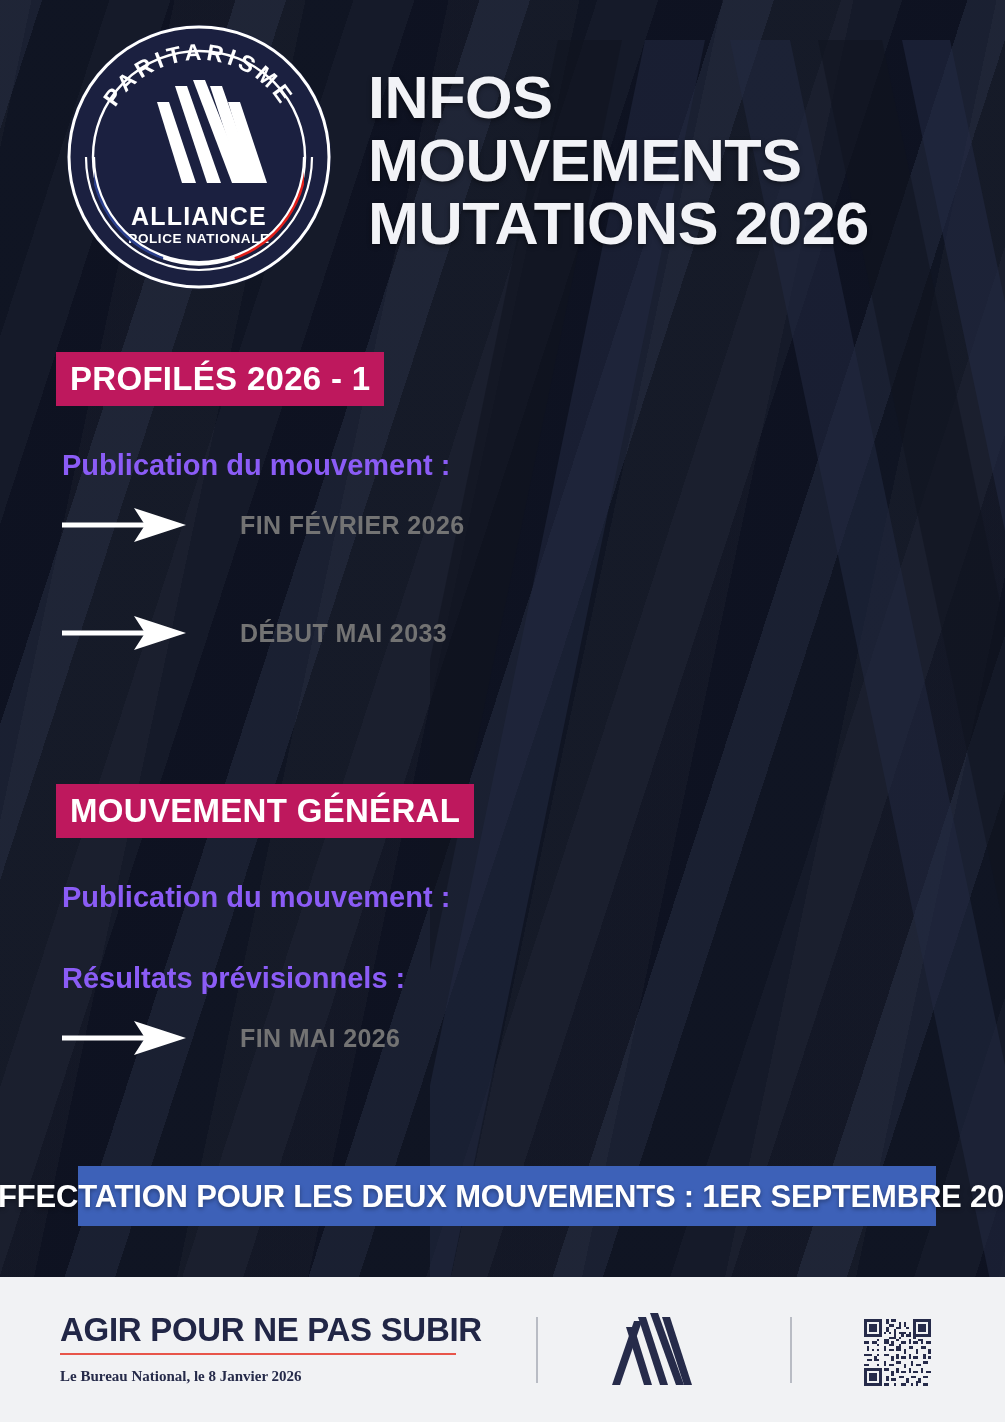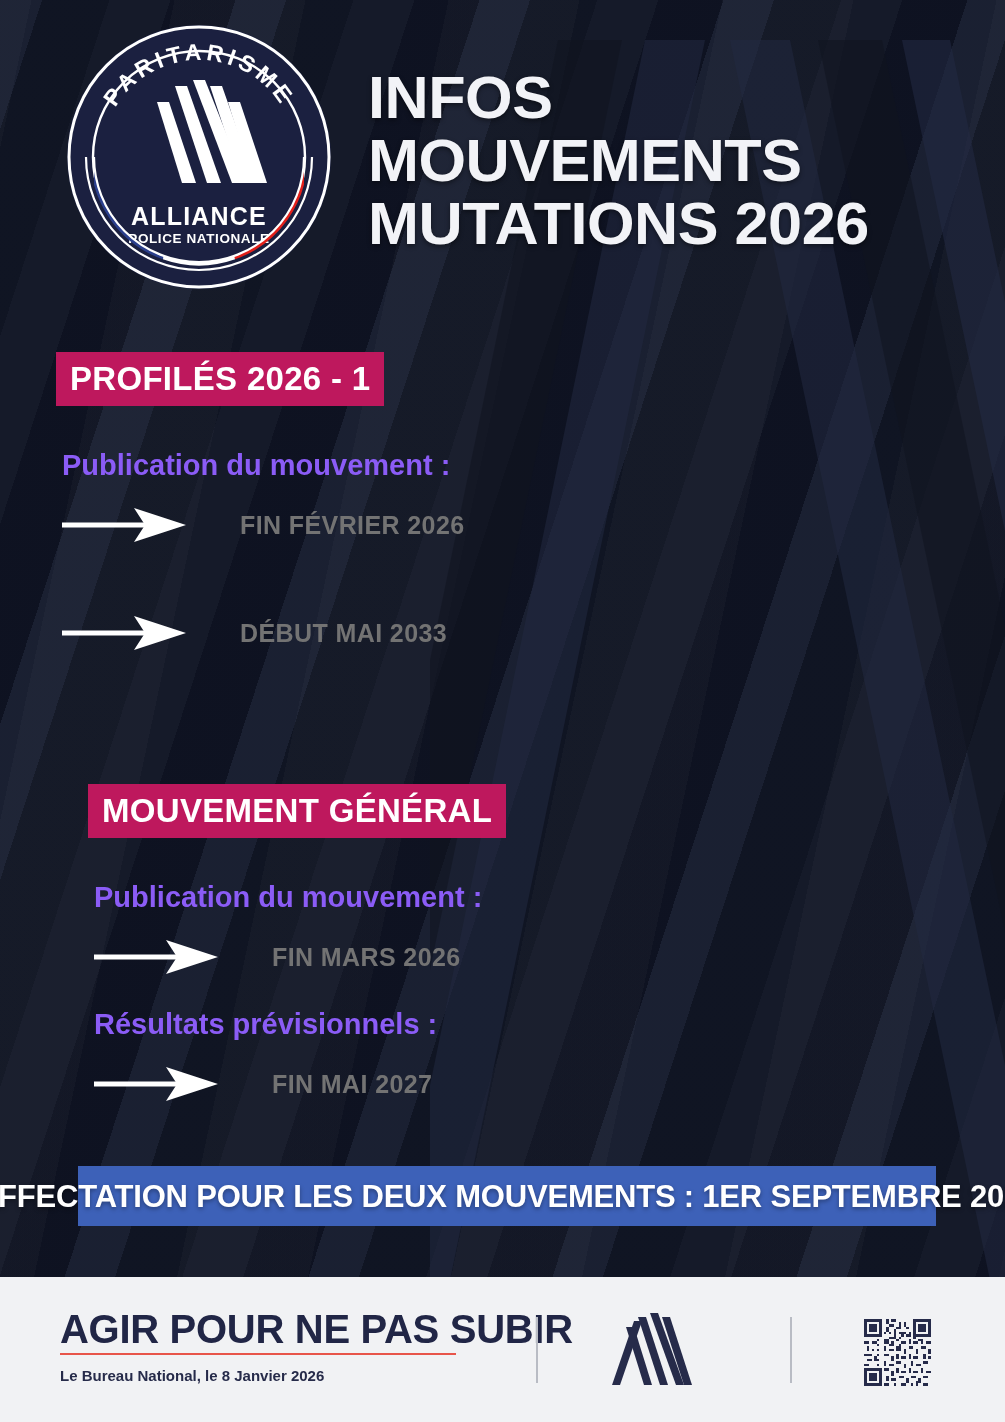--- a/index.html
+++ b/index.html
@@ -90,21 +90,21 @@
     color:#f2f3f7;
     text-transform:uppercase;
     transform:scaleX(1.02);
     transform-origin:left center;
     text-shadow:0 2px 5px rgba(0,0,0,.45);
   }
 
   
   .section { position:absolute; left:0; }
   .sec1 { top:352px; }
-  .sec2 { top:784px;margin-left:32px; }
+  .sec2 { top:784px; }
 
   .badge {
     display:inline-block;
     background:#be185d;
     color:#ffffff;
     font-family:"Liberation Sans Narrow","Liberation Sans", sans-serif;
     font-weight:bold;
     font-size:33px;
     line-height:33px;
     letter-spacing:0.3px;
@@ -179,35 +179,35 @@
     background:#f1f2f4;
   }
 
   .slogan-wrap {
     position:absolute; left:60px; top:32px;
     width:400px;
   }
   .slogan {
     font-family:"Liberation Sans Narrow","Liberation Sans", sans-serif;
     font-weight:bold;
-    font-size:40px;
+    font-size:33px;
     line-height:41px;
     letter-spacing:-0.3px;
     color:#212646;
     text-transform:uppercase;
     white-space:nowrap;
   }
   .slogan-rule {
     margin-top:3px;
     width:396px; height:2px;
     background:#e8554a;
   }
   .bureau {
     margin-top:12px;
-    font-family:Liberation Sans, sans-serif;
+    font-family:Liberation Serif, serif;
     font-weight:bold;
     font-size:15px;
     line-height:18px;
     color:#262b4a;
     white-space:nowrap;
   }
 
   .divider {
     position:absolute;
     width:2px; height:66px;
@@ -329,41 +329,32 @@
         <span class="arrow-value">DÉBUT MAI 2033</span>
       </div>
     </div>
 
     <div class="section sec2">
       <div class="badge">MOUVEMENT GÉNÉRAL</div>
 
       <div class="gap-b"></div>
       <div class="row-label">Publication du mouvement :</div>
       <div class="gap-c"></div>
-      <div class="arrow-row">
-        <span class="arrow">
-          <svg viewBox="0 0 126 46">
-            <rect x="0" y="20.5" width="86" height="5" fill="#ffffff"></rect>
-            <polygon points="72,6 124,23 72,40 83,23" fill="#ffffff"></polygon>
-          </svg>
-        </span>
-        <span class="arrow-value">FIN MARS 2026</span>
-      </div>
 
       <div class="gap-a"></div>
       <div class="row-label">Résultats prévisionnels :</div>
       <div class="gap-c"></div>
       <div class="arrow-row">
         <span class="arrow">
           <svg viewBox="0 0 126 46">
             <rect x="0" y="20.5" width="86" height="5" fill="#ffffff"></rect>
             <polygon points="72,6 124,23 72,40 83,23" fill="#ffffff"></polygon>
           </svg>
         </span>
-        <span class="arrow-value">FIN MAI 2027</span>
+        <span class="arrow-value">FIN MAI 2026</span>
       </div>
     </div>
 
     <div class="blue-banner">
       <span>AFFECTATION POUR LES DEUX MOUVEMENTS : 1ER SEPTEMBRE 2026</span>
     </div>
 
   </div>
 
   <div class="footer">

